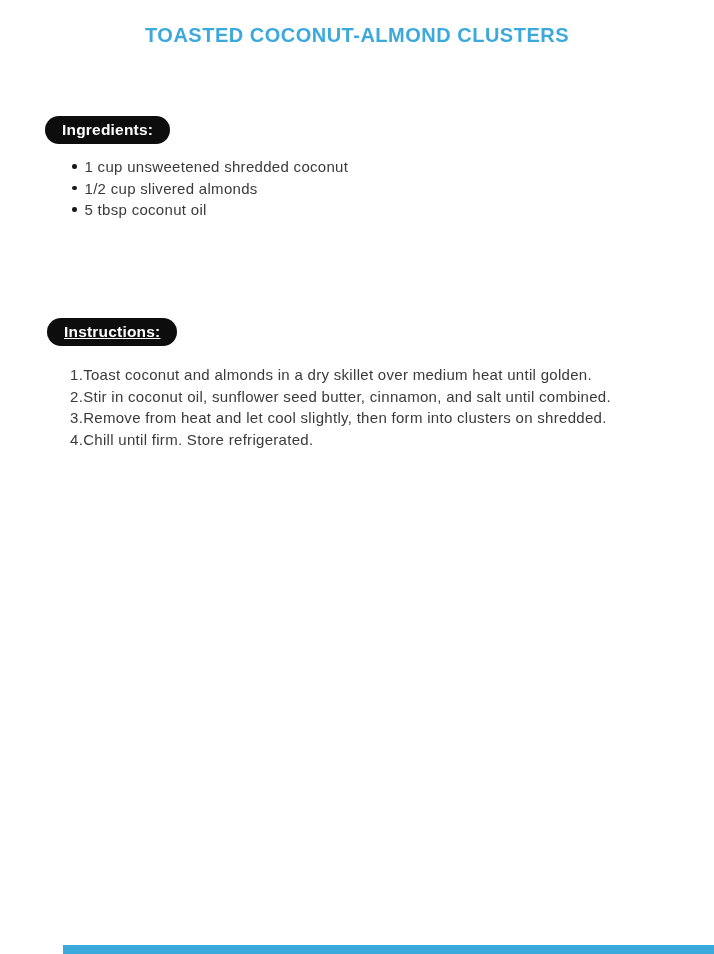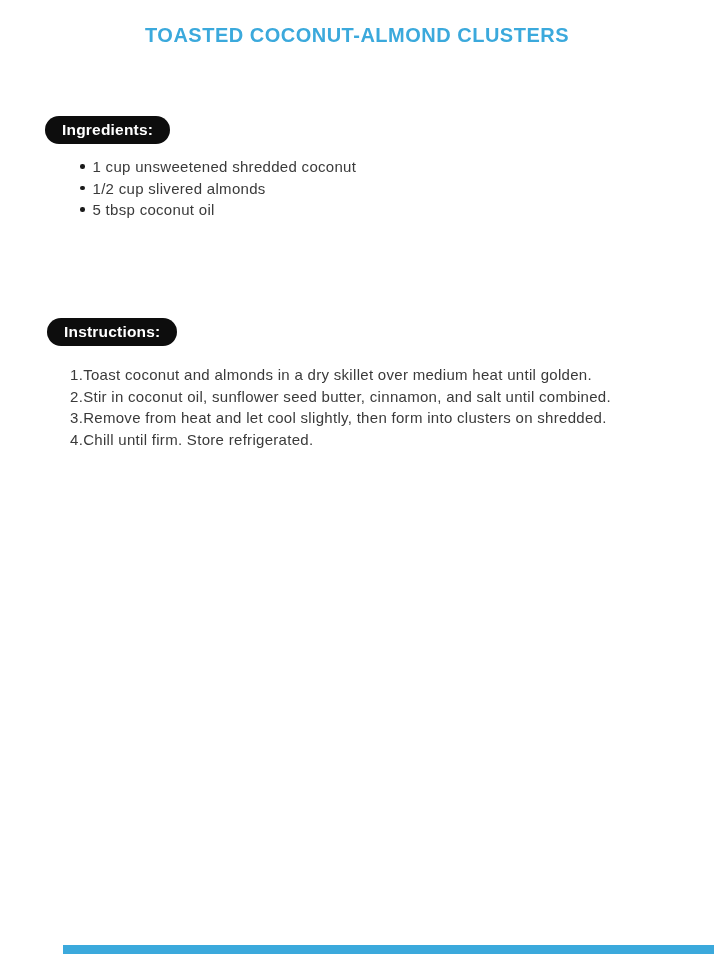--- a/index.html
+++ b/index.html
@@ -32,26 +32,26 @@
     height: 28px;
     line-height: 28px;
     padding: 0 17px;
     border-radius: 15px;
     color: #ffffff;
     font-size: 15.5px;
     font-weight: 700;
     letter-spacing: 0.2px;
   }
   .pill.ingredients { top: 116px; left: 45px; }
-  .pill.instructions { top: 318px; left: 47px; }
+  .pill.instructions { top: 318px; left: 47px; text-decoration: underline; }
 
   ul.ing-list {
     position: absolute;
     top: 156px;
-    left: 8px;
+    left: 0;
     margin: 0;
     padding: 0;
     list-style: none;
   }
   ul.ing-list li {
     display: flex;
     align-items: baseline;
     padding-left: 72px;
     line-height: 21.6px;
     font-size: 15px;

